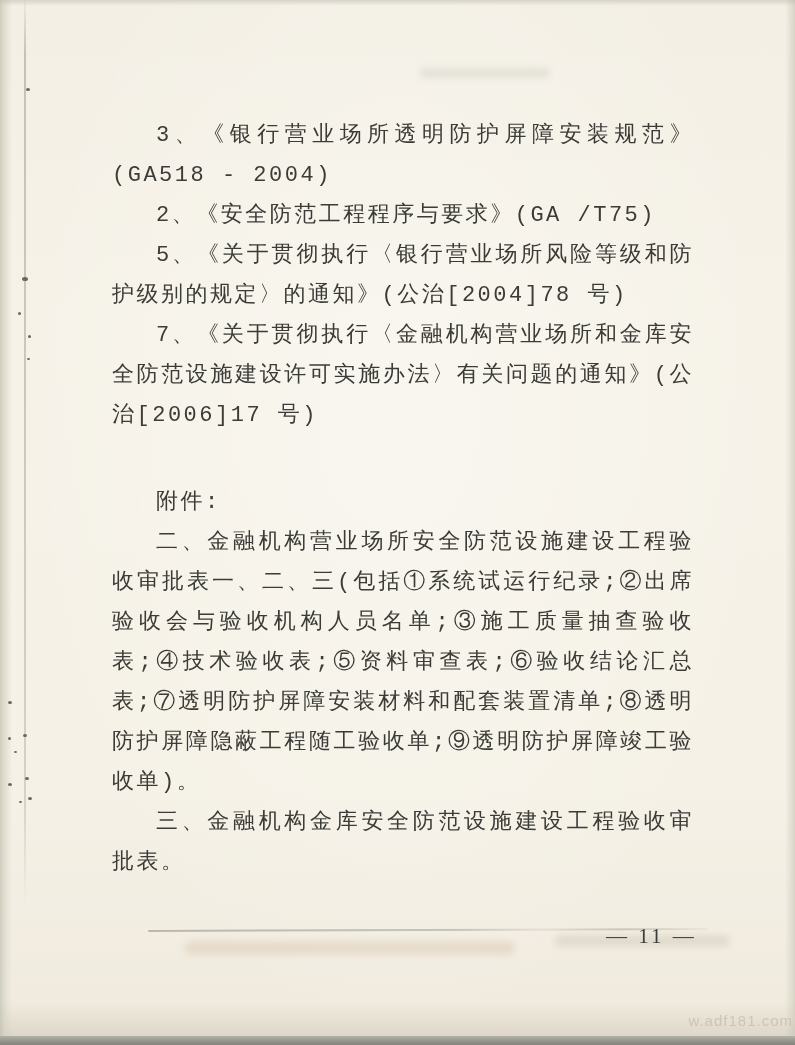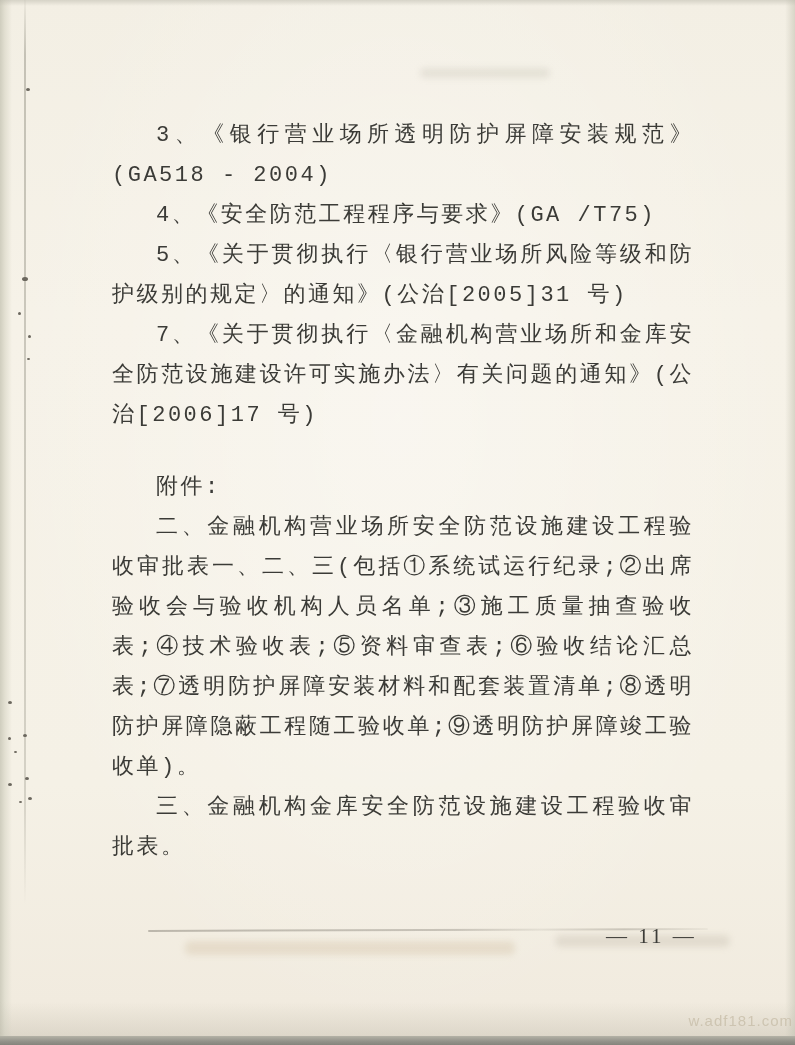--- a/index.html
+++ b/index.html
@@ -56,21 +56,21 @@
     top: 116px;
     width: 582px;
     font-size: 22px;
     line-height: 40px;
     letter-spacing: 2.5px;
     text-align: justify;
     text-justify: inter-character;
     color: #3b3b37;
   }
   .content p { text-indent: 2em; font-family: Liberation Mono, monospace; }
-  .attachment-label { margin-top: 32px; }
+  .attachment-label { margin-top: 47px; }
   .smudge-line {
     position: absolute; left: 148px; top: 929px; width: 560px; height: 2px;
     background: linear-gradient(90deg,
       rgba(100,95,85,0.38) 0%, rgba(100,95,85,0.30) 55%,
       rgba(100,95,85,0.10) 70%, rgba(100,95,85,0.28) 85%, rgba(100,95,85,0.05) 100%);
     border-radius: 2px;
     transform: rotate(-0.2deg);
   }
   .bleed-smudge {
     position: absolute; filter: blur(3px); border-radius: 6px;
@@ -111,22 +111,22 @@
   <div class="speck" style="left:23px; top:734px; width:4px; height:3px;"></div>
   <div class="speck" style="left:8px;  top:737px; width:3px; height:3px;"></div>
   <div class="speck" style="left:14px; top:751px; width:3px; height:2px;"></div>
   <div class="speck" style="left:25px; top:777px; width:4px; height:3px;"></div>
   <div class="speck" style="left:8px;  top:783px; width:4px; height:3px;"></div>
   <div class="speck" style="left:28px; top:797px; width:4px; height:3px;"></div>
   <div class="speck" style="left:19px; top:801px; width:3px; height:2px;"></div>
 
   <div class="content">
     <p>3、《银行营业场所透明防护屏障安装规范》(GA518 - 2004)</p>
-    <p>4、《安全防范工程程序与要求》(GA /T75)</p>
-    <p>5、《关于贯彻执行〈银行营业场所风险等级和防护级别的规定〉的通知》(公治[2005]31 号)</p>
+    <p>2、《安全防范工程程序与要求》(GA /T75)</p>
+    <p>5、《关于贯彻执行〈银行营业场所风险等级和防护级别的规定〉的通知》(公治[2004]78 号)</p>
     <p>7、《关于贯彻执行〈金融机构营业场所和金库安全防范设施建设许可实施办法〉有关问题的通知》(公治[2006]17 号)</p>
     <p class="attachment-label">附件:</p>
     <p>二、金融机构营业场所安全防范设施建设工程验收审批表一、二、三(包括①系统试运行纪录;②出席验收会与验收机构人员名单;③施工质量抽查验收表;④技术验收表;⑤资料审查表;⑥验收结论汇总表;⑦透明防护屏障安装材料和配套装置清单;⑧透明防护屏障隐蔽工程随工验收单;⑨透明防护屏障竣工验收单)。</p>
     <p>三、金融机构金库安全防范设施建设工程验收审批表。</p>
   </div>
 
   <div class="smudge-line"></div>
   <div class="bleed-smudge smudge-a"></div>
   <div class="bleed-smudge smudge-b"></div>
   <div class="bleed-smudge smudge-c"></div>

